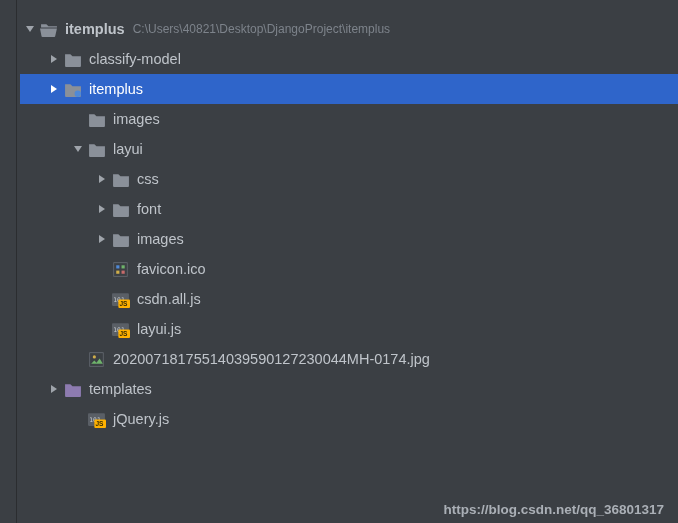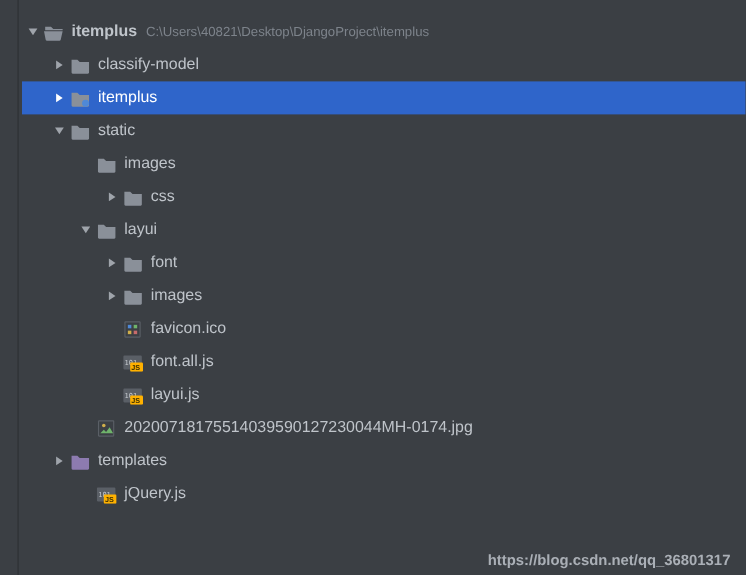--- a/index.html
+++ b/index.html
@@ -182,110 +182,96 @@
           </svg>
         </span>
       <span class="icon">
           <svg viewBox="0 0 17 17">
             <use href="#ico-folder-dot"></use>
           </svg>
         </span>
       <span class="label">itemplus</span>
     </div>
 
-    <div class="row">
-      <span class="indent" style="width:26px"></span>
+
+    <div class="row">
+      <span class="indent" style="width:50px"></span>
+      <span class="arrow none">
+          <svg viewBox="0 0 10 10">
+            <use href="#arr-right"></use>
+          </svg>
+        </span>
+      <span class="icon">
+          <svg viewBox="0 0 17 17">
+            <use href="#ico-folder"></use>
+          </svg>
+        </span>
+      <span class="label">images</span>
+    </div>
+
+    <div class="row">
+      <span class="indent" style="width:50px"></span>
       <span class="arrow">
           <svg viewBox="0 0 10 10">
             <use href="#arr-down"></use>
           </svg>
         </span>
       <span class="icon">
           <svg viewBox="0 0 17 17">
             <use href="#ico-folder"></use>
           </svg>
         </span>
-      <span class="label">static</span>
-    </div>
-
-    <div class="row">
-      <span class="indent" style="width:50px"></span>
-      <span class="arrow none">
+      <span class="label">layui</span>
+    </div>
+
+    <div class="row">
+      <span class="indent" style="width:74px"></span>
+      <span class="arrow">
+          <svg viewBox="0 0 10 10">
+            <use href="#arr-right"></use>
+          </svg>
+        </span>
+      <span class="icon">
+          <svg viewBox="0 0 17 17">
+            <use href="#ico-folder"></use>
+          </svg>
+        </span>
+      <span class="label">css</span>
+    </div>
+
+    <div class="row">
+      <span class="indent" style="width:74px"></span>
+      <span class="arrow">
+          <svg viewBox="0 0 10 10">
+            <use href="#arr-right"></use>
+          </svg>
+        </span>
+      <span class="icon">
+          <svg viewBox="0 0 17 17">
+            <use href="#ico-folder"></use>
+          </svg>
+        </span>
+      <span class="label">font</span>
+    </div>
+
+    <div class="row">
+      <span class="indent" style="width:74px"></span>
+      <span class="arrow">
           <svg viewBox="0 0 10 10">
             <use href="#arr-right"></use>
           </svg>
         </span>
       <span class="icon">
           <svg viewBox="0 0 17 17">
             <use href="#ico-folder"></use>
           </svg>
         </span>
       <span class="label">images</span>
     </div>
 
-    <div class="row">
-      <span class="indent" style="width:74px"></span>
-      <span class="arrow">
-          <svg viewBox="0 0 10 10">
-            <use href="#arr-right"></use>
-          </svg>
-        </span>
-      <span class="icon">
-          <svg viewBox="0 0 17 17">
-            <use href="#ico-folder"></use>
-          </svg>
-        </span>
-      <span class="label">css</span>
-    </div>
-
-    <div class="row">
-      <span class="indent" style="width:50px"></span>
-      <span class="arrow">
-          <svg viewBox="0 0 10 10">
-            <use href="#arr-down"></use>
-          </svg>
-        </span>
-      <span class="icon">
-          <svg viewBox="0 0 17 17">
-            <use href="#ico-folder"></use>
-          </svg>
-        </span>
-      <span class="label">layui</span>
-    </div>
-
-    <div class="row">
-      <span class="indent" style="width:74px"></span>
-      <span class="arrow">
-          <svg viewBox="0 0 10 10">
-            <use href="#arr-right"></use>
-          </svg>
-        </span>
-      <span class="icon">
-          <svg viewBox="0 0 17 17">
-            <use href="#ico-folder"></use>
-          </svg>
-        </span>
-      <span class="label">font</span>
-    </div>
-
-    <div class="row">
-      <span class="indent" style="width:74px"></span>
-      <span class="arrow">
-          <svg viewBox="0 0 10 10">
-            <use href="#arr-right"></use>
-          </svg>
-        </span>
-      <span class="icon">
-          <svg viewBox="0 0 17 17">
-            <use href="#ico-folder"></use>
-          </svg>
-        </span>
-      <span class="label">images</span>
-    </div>
-
 
     <div class="row">
       <span class="indent" style="width:74px"></span>
       <span class="arrow none">
           <svg viewBox="0 0 10 10">
             <use href="#arr-right"></use>
           </svg>
         </span>
       <span class="icon">
           <svg viewBox="0 0 17 17">
@@ -300,21 +286,21 @@
       <span class="arrow none">
           <svg viewBox="0 0 10 10">
             <use href="#arr-right"></use>
           </svg>
         </span>
       <span class="icon">
           <svg viewBox="0 0 17 17">
             <use href="#ico-js"></use>
           </svg>
         </span>
-      <span class="label">font.all.js</span>
+      <span class="label">csdn.all.js</span>
     </div>
 
     <div class="row">
       <span class="indent" style="width:74px"></span>
       <span class="arrow none">
           <svg viewBox="0 0 10 10">
             <use href="#arr-right"></use>
           </svg>
         </span>
       <span class="icon">

